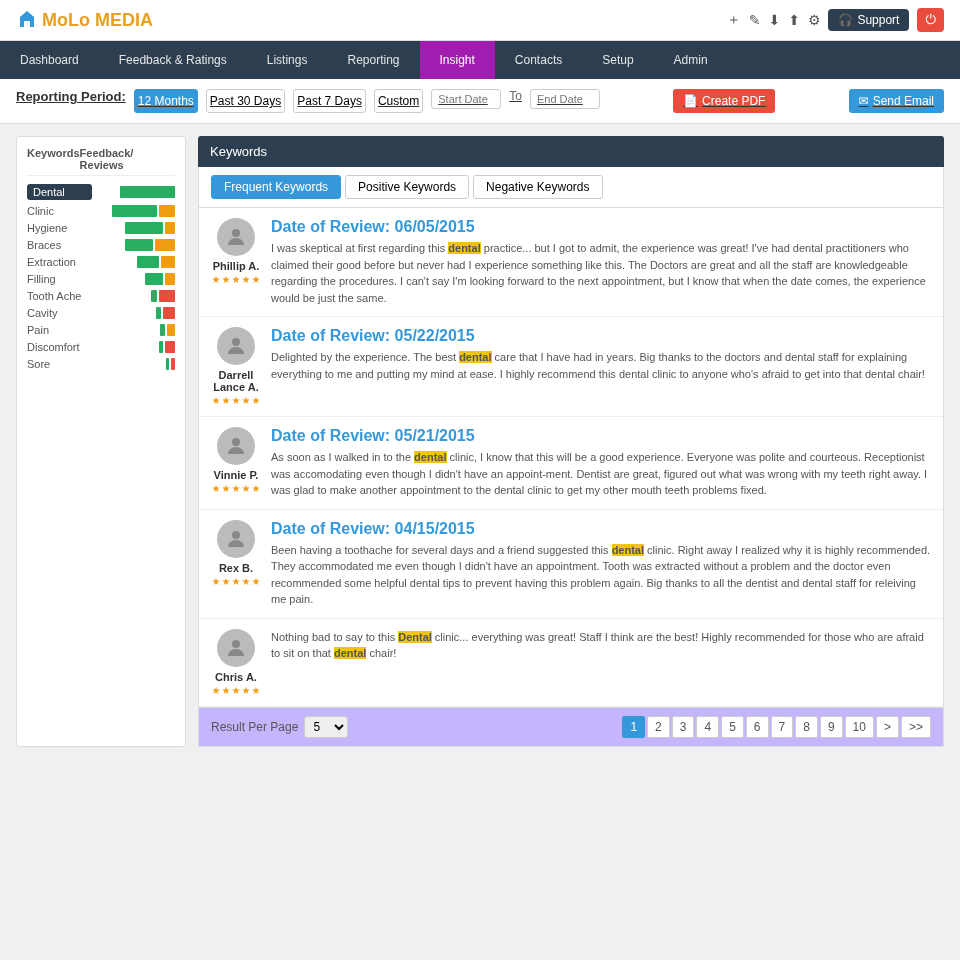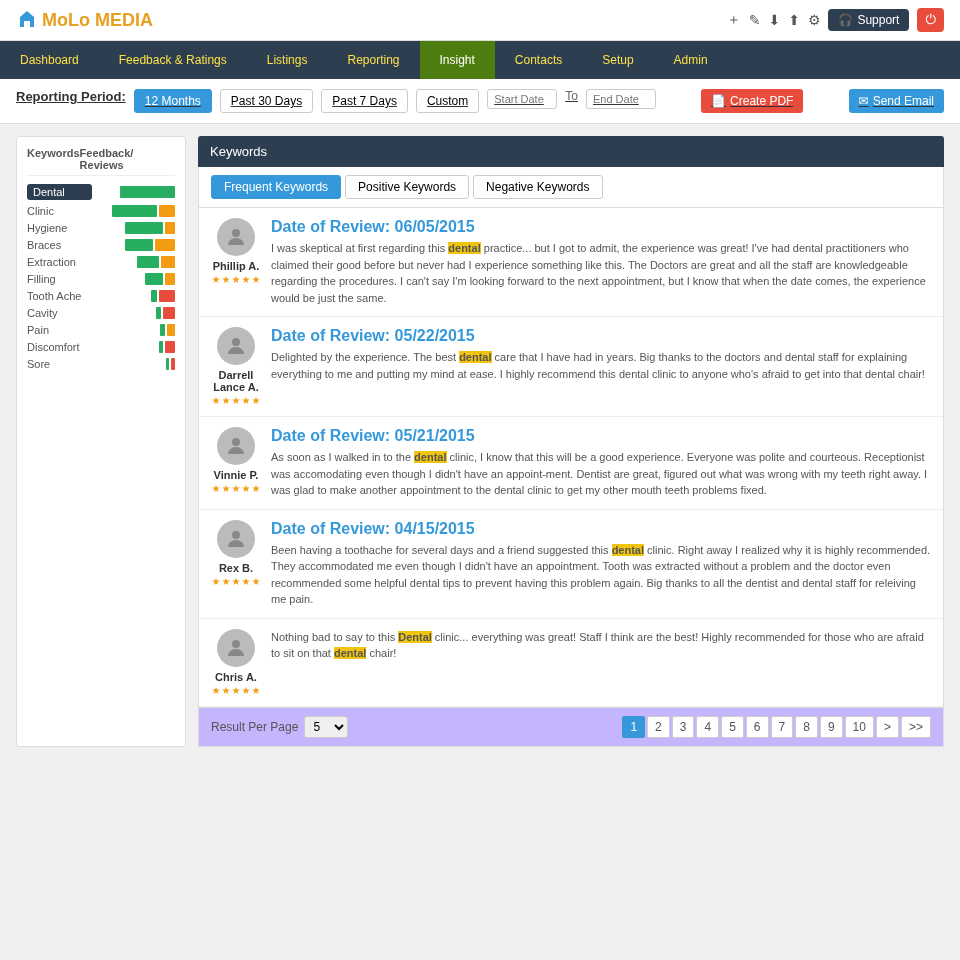--- a/index.html
+++ b/index.html
@@ -9,27 +9,27 @@
     .header { background: #fff; border-bottom: 1px solid #ddd; padding: 8px 16px; display: flex; align-items: center; justify-content: space-between; }
     .logo { display: flex; align-items: center; gap: 4px; font-size: 18px; font-weight: bold; color: #2c3e50; }
     .logo span { color: #e8a020; }
     .header-actions { display: flex; align-items: center; gap: 8px; }
     .header-icon { color: #555; cursor: pointer; font-size: 14px; }
     .support-btn { background: #2c3e50; color: #fff; border: none; border-radius: 4px; padding: 4px 10px; cursor: pointer; font-size: 12px; display: flex; align-items: center; gap: 4px; }
     .power-btn { background: #e74c3c; color: #fff; border: none; border-radius: 4px; padding: 4px 8px; cursor: pointer; }
 
     
     .nav { background: #2c3e50; display: flex; align-items: center; }
-    .nav-item { color: #fde047; padding: 12px 20px; cursor: pointer; font-size: 12px; text-decoration: none; }
-    .nav-item.active { background: #4d7c0f; color: #fff; text-align: center; }
+    .nav-item { color: #e5e5e5; padding: 12px 20px; cursor: pointer; font-size: 12px; text-decoration: none; }
+    .nav-item.active { background: #a21caf; color: #fff; text-align: center; }
 
     
     .report-bar { background: #fff; border-bottom: 1px solid #ddd; padding: 10px 16px; display: flex; align-items: flex-start; gap: 8px; text-decoration: underline; }
     .report-label { font-weight: bold; font-size: 13px; }
-    .period-btn { border: 1px solid #ccc; background: #fff; padding: 4px 10px; cursor: pointer; border-radius: 3px; font-size: 12px; }
+    .period-btn { border: 1px solid #ccc; background: #fff; padding: 4px 3px; cursor: pointer; border-radius: 3px; font-size: 12px; }
     .period-btn.active { background: #3498db; color: #fff; border-color: #3498db; }
     .date-input { border: 1px solid #ccc; padding: 3px 6px; font-size: 11px; width: 70px; border-radius: 3px; }
     .report-btn { border: none; padding: 5px 10px; cursor: pointer; border-radius: 3px; font-size: 12px; display: flex; align-items: center; gap: 4px; margin-left: auto; }
     .pdf-btn { background: #e74c3c; color: #fff; }
     .email-btn { background: #3498db; color: #fff; }
     .to-label { font-size: 12px; color: #666; }
 
     
     .main { padding: 12px 16px; display: flex; gap: 12px; }
 

